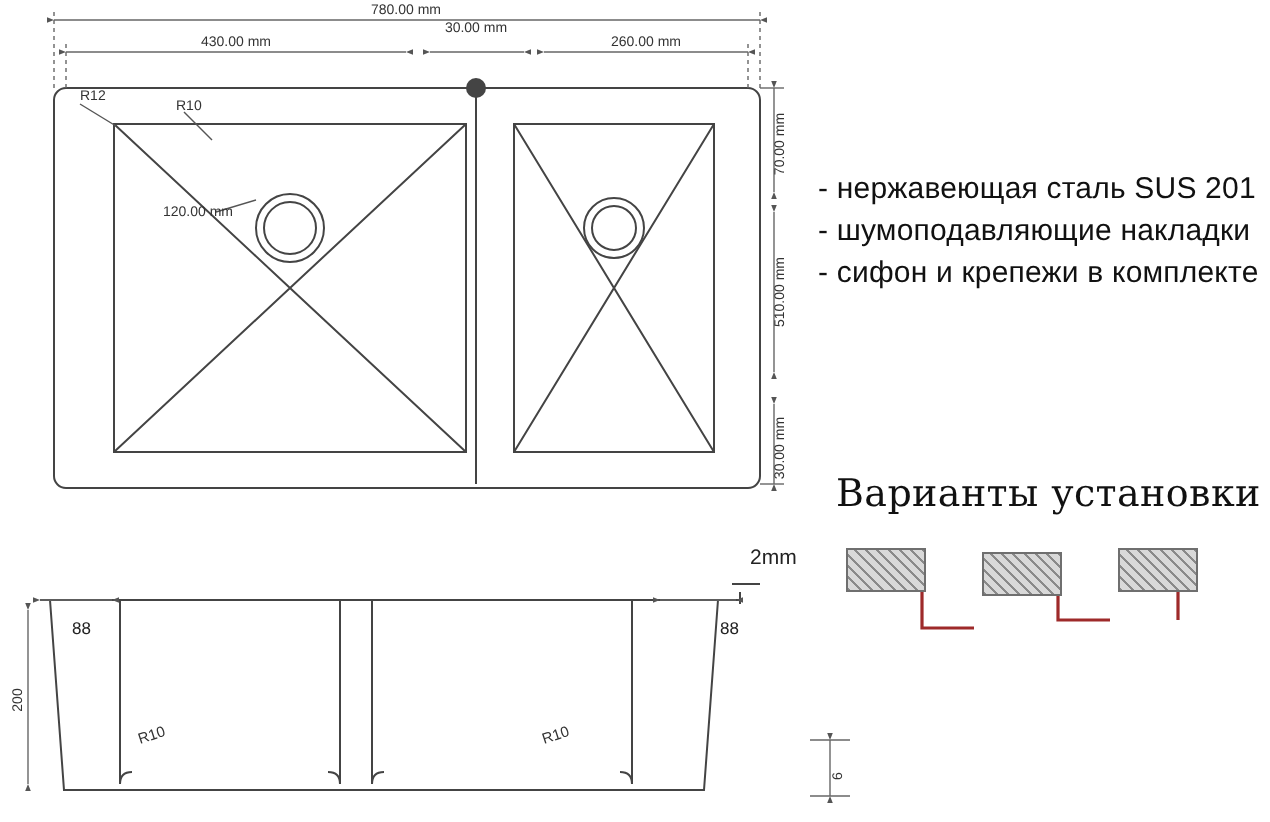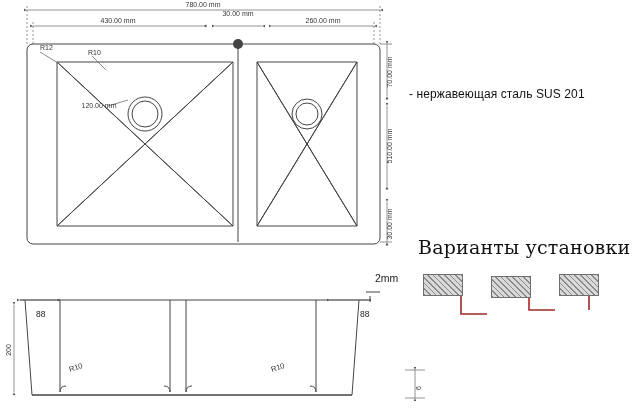--- a/index.html
+++ b/index.html
@@ -3,21 +3,21 @@
 <meta charset="utf-8">
 <style>
   html,body{margin:0;padding:0;background:#ffffff;}
   body{width:635px;height:411px;position:relative;overflow:hidden;
        font-family:"Liberation Sans", sans-serif;color:#1a1a1a;}
   .root{position:absolute;left:0;top:0;width:635px;height:411px;}
   svg.dwg{position:absolute;left:0;top:0;width:635px;height:411px;}
 
   
   .features{position:absolute;left:409px;top:84px;width:226px;}
-  .features .line{font-size:12px;line-height:21px;color:#111;letter-spacing:0.1px;}
+  .features .line{font-size:15px;line-height:21px;color:#111;letter-spacing:0.1px;}
 
   .install-title{position:absolute;left:418px;top:236px;font-size:19px;
     font-family:"DejaVu Serif", serif;color:#111;letter-spacing:0.2px;text-align:right;}
 
   .variants{position:absolute;left:423px;top:270px;width:210px;height:60px;}
   .variant{position:absolute;top:0;width:56px;height:58px;}
   .v1{left:0px;}
   .v2{left:68px;}
   .v3{left:136px;}
   .hatch{position:absolute;left:0;top:4px;width:38px;height:20px;
@@ -145,20 +145,22 @@
 
     <g fill="none" stroke="#9e2a2a" stroke-width="1.6">
       <path d="M423,294 h38 v20 h26"></path>
       <path d="M491,296 h38 v14 h26"></path>
       <path d="M559,288 h30 v22"></path>
     </g>
   </svg>
 
   <div class="features">
     <div class="line">- нержавеющая сталь SUS 201</div>
+    <div class="line">- шумоподавляющие накладки</div>
+    <div class="line">- сифон и крепежи в комплекте</div>
   </div>
 
   <div class="install-title">Варианты установки</div>
 
   <div class="variants">
     <div class="variant v1">
       <div class="hatch"></div>
     </div>
     <div class="variant v2">
       <div class="hatch"></div>

